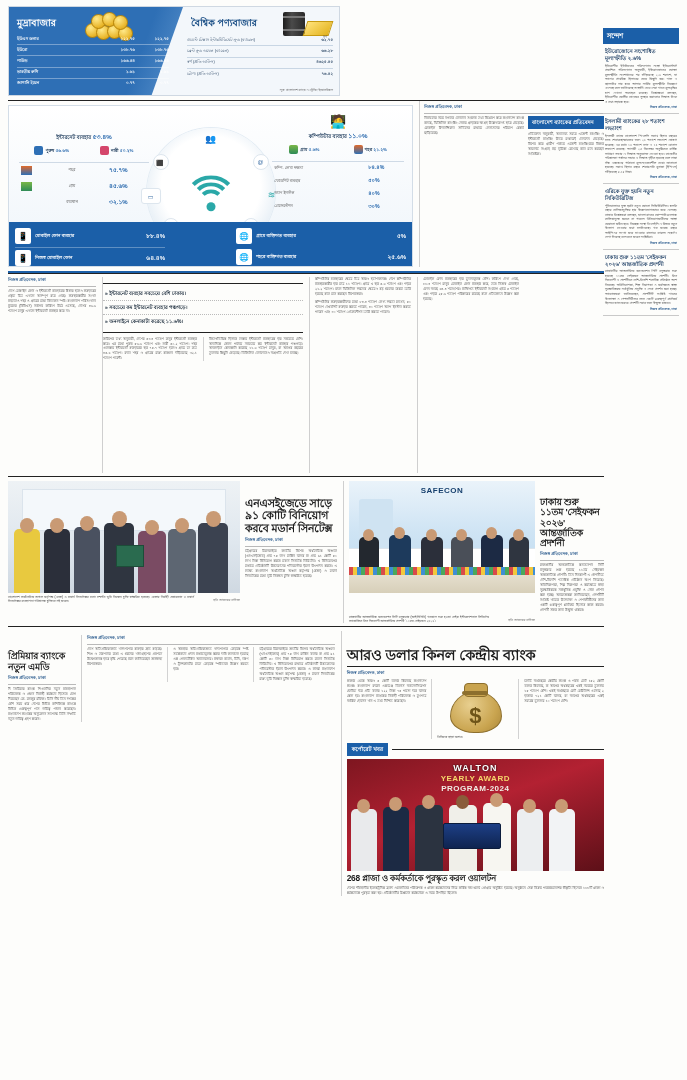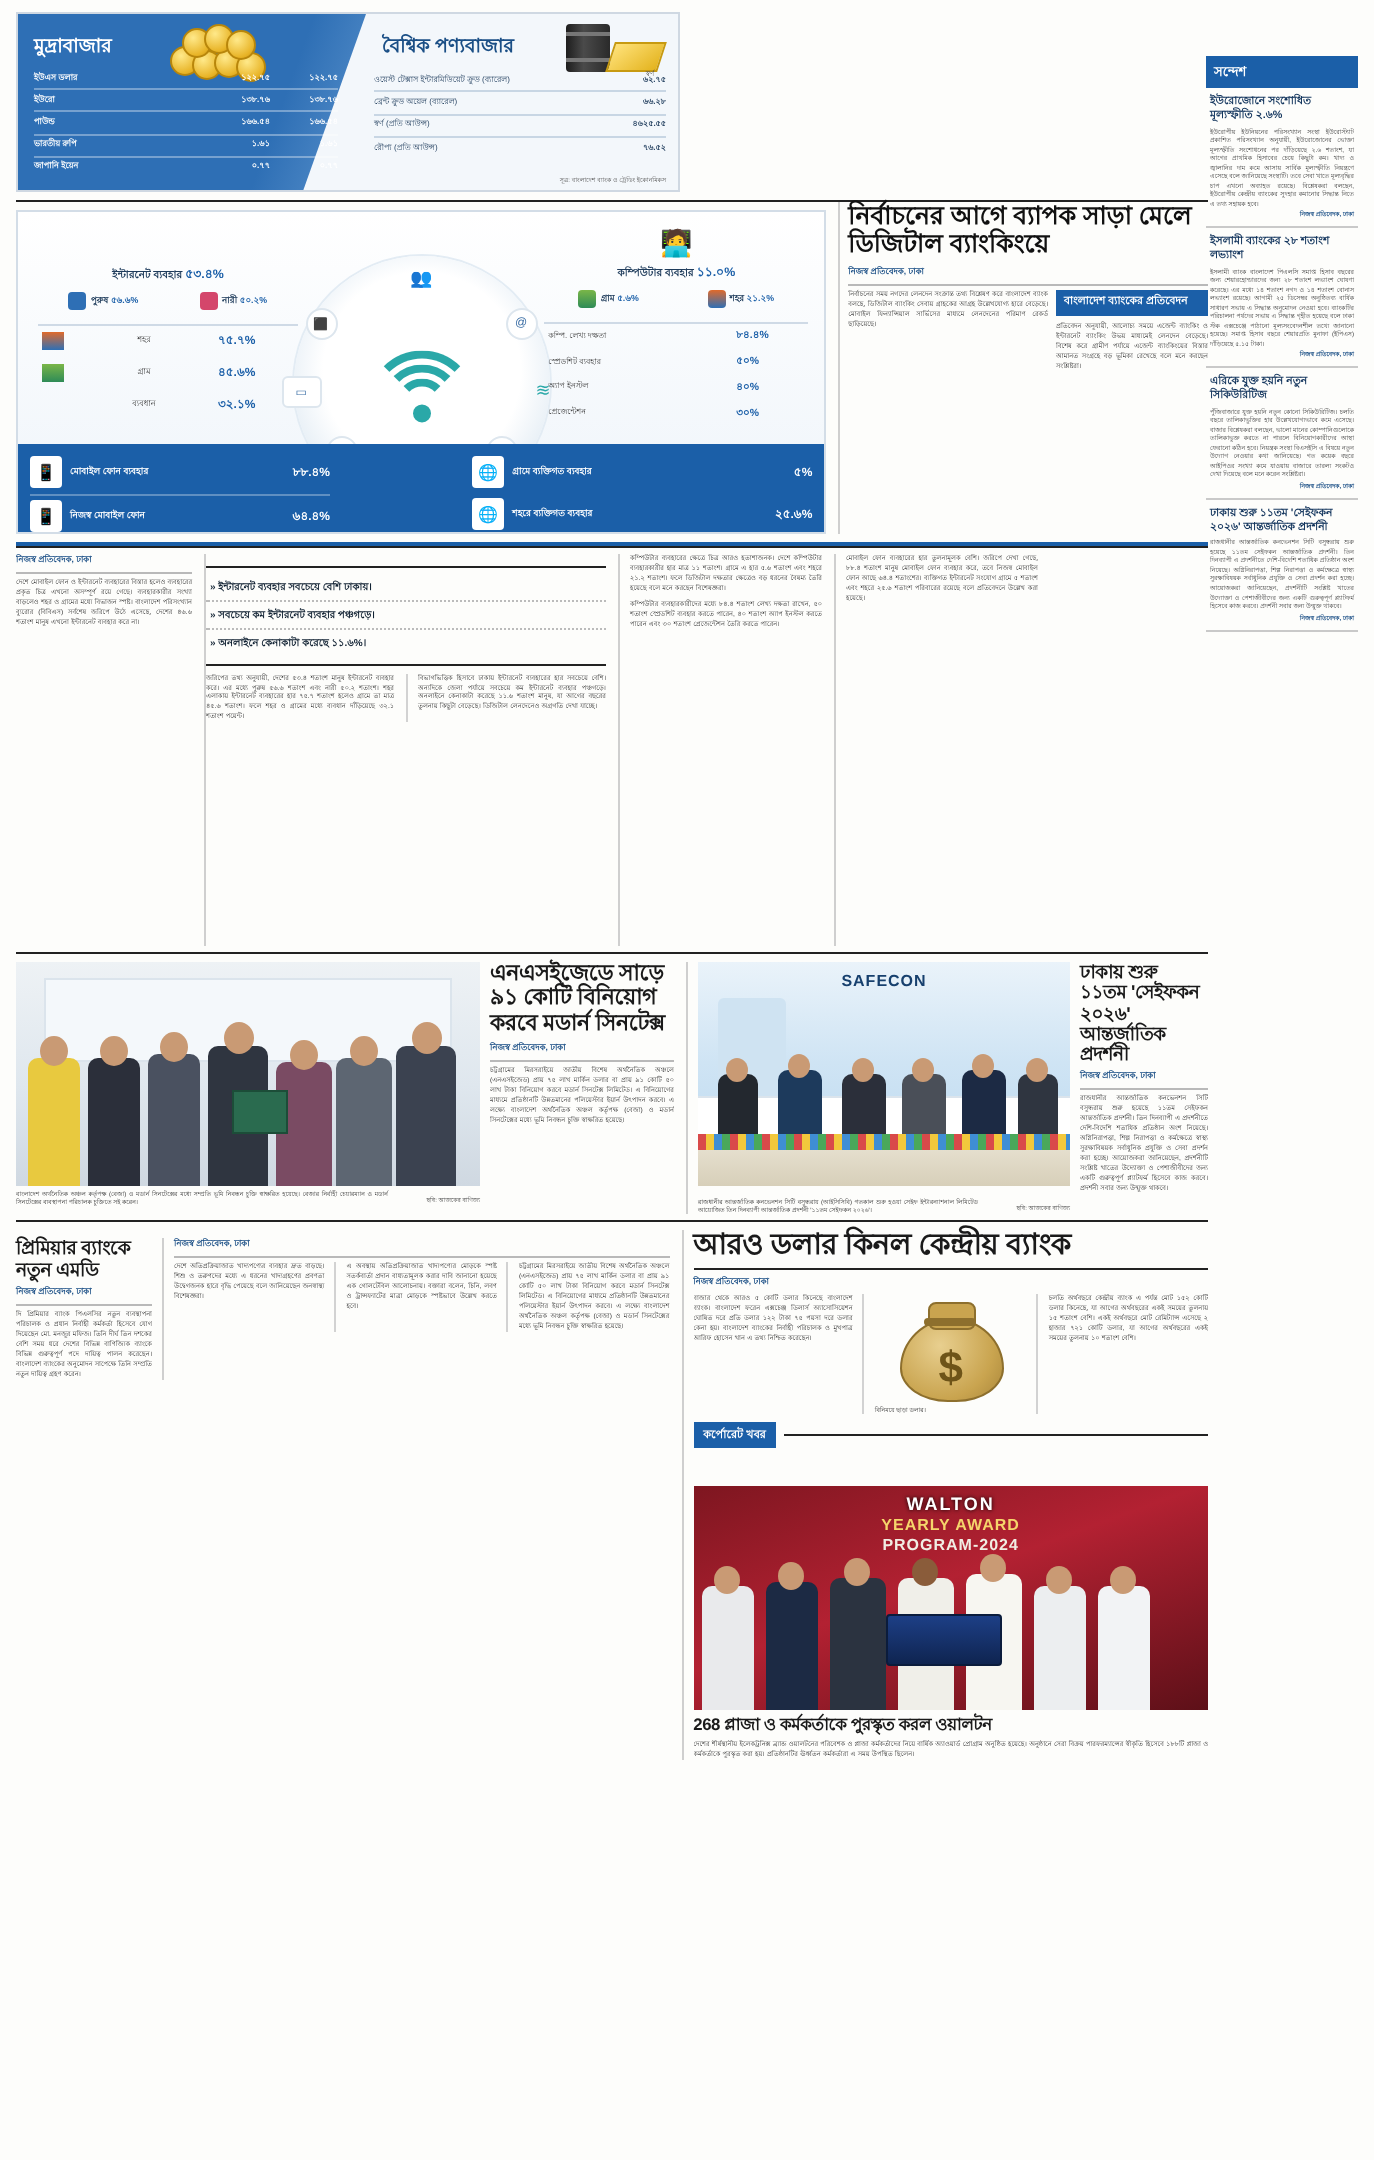--- a/index.html
+++ b/index.html
@@ -1,20 +1,20 @@
 <!DOCTYPE html>
 <html lang="bn"><head>
 <meta charset="utf-8">
 <title>Ajker Banijjo</title>
 <style>
   html,body{margin:0;padding:0;background:#b9bcc0;}
   body{font-family:"Liberation Sans","DejaVu Sans",sans-serif;}
   .page{width:687px;height:1080px;position:relative;background:#fdfdfb;overflow:hidden;
         box-sizing:border-box;padding:6px 8px 4px 8px;}
-  .hl{color:#1a1a1a;font-weight:bold;line-height:1.12;letter-spacing:-0.2px;}
+  .hl{color:#1a1a1a;font-weight:bold;line-height:1.12;letter-spacing:-0.2px;margin-top:16px;}
   .byline{font-size:4.2px;font-weight:bold;color:#1b4f86;}
   .rule{height:1px;background:#222;}
   .thinrule{height:1px;background:#b9b9b9;}
   .body-txt{font-size:3.3px;line-height:1.5;color:#2d2d2d;text-align:justify;
             -webkit-hyphens:auto;hyphens:auto;word-spacing:0.2px;}
   .col-sep{border-left:1px solid #cfcfcf;}
 
   
   .topstrip{display:flex;align-items:stretch;height:92px;}
   .infobox{width:332px;position:relative;}
@@ -366,21 +366,20 @@
           <div class="fr-row">
             <span class="fbox">🌐</span>
             <span class="t">শহরে ব্যক্তিগত ব্যবহার</span>
             <span class="n">২৫.৬%</span>
           </div>
         </div>
       </div>
     </div>
 
     <div style="width:182px;padding-left:4px;border-left:1px solid #cfcfcf;">
-      <div class="subhead">নির্বাচনের আগে ব্যাপক সাড়া মেলে ডিজিটাল ব্যাংকিংয়ে</div>
       <div class="byline" style="margin:3px 0 2px 0">নিজস্ব প্রতিবেদক, ঢাকা</div>
       <div class="thinrule" style="margin-bottom:2px"></div>
       <div style="display:flex;gap:4px;">
         <div style="flex:1">
           <div class="body-txt">নির্বাচনের সময় নগদের লেনদেন সংক্রান্ত তথ্য বিশ্লেষণ করে বাংলাদেশ ব্যাংক বলছে, ডিজিটাল ব্যাংকিং সেবায় গ্রাহকের আগ্রহ উল্লেখযোগ্য হারে বেড়েছে। মোবাইল ফিন্যান্সিয়াল সার্ভিসের মাধ্যমে লেনদেনের পরিমাণ রেকর্ড ছাড়িয়েছে।</div>
         </div>
         <div style="width:76px">
           <div class="blue-chip">বাংলাদেশ ব্যাংকের প্রতিবেদন</div>
           <div class="body-txt" style="margin-top:3px">প্রতিবেদন অনুযায়ী, আলোচ্য সময়ে এজেন্ট ব্যাংকিং ও ইন্টারনেট ব্যাংকিং উভয় মাধ্যমেই লেনদেন বেড়েছে। বিশেষ করে গ্রামীণ পর্যায়ে এজেন্ট ব্যাংকিংয়ের বিস্তার আমানত সংগ্রহে বড় ভূমিকা রেখেছে বলে মনে করছেন সংশ্লিষ্টরা।</div>
         </div>
@@ -537,21 +536,21 @@
           </div>
           <div class="body-txt" style="flex:1;border-left:1px solid #d2d2d2;padding-left:5px">চলতি অর্থবছরে কেন্দ্রীয় ব্যাংক এ পর্যন্ত মোট ১৫২ কোটি ডলার কিনেছে, যা আগের অর্থবছরের একই সময়ের তুলনায় ১৫ শতাংশ বেশি। একই অর্থবছরে মোট রেমিট্যান্স এসেছে ২ হাজার ৭২১ কোটি ডলার, যা আগের অর্থবছরের একই সময়ের তুলনায় ১০ শতাংশ বেশি।</div>
         </div>
       </div>
 
       <div style="margin-top:4px">
         <div style="display:flex;align-items:center;gap:4px">
           <span class="kicker">কর্পোরেট খবর</span>
           <span style="flex:1;height:1px;background:#222"></span>
         </div>
-        <div class="photo" style="width:100%;height:112px;margin-top:19px">
+        <div class="photo" style="width:100%;height:112px;margin-top:3px">
           <div class="stage"></div>
           <div class="walton-logo">WALTON</div>
           <div class="walton-sub">YEARLY AWARD</div>
           <div class="walton-sub2">PROGRAM-2024</div>
           <div class="person" style="left:4px;width:26px;height:62px;background:#e9eaec"></div>
           <div class="phead" style="left:10px;bottom:58px;width:13px;height:14px;background:#c99a74"></div>
           <div class="person" style="left:36px;width:26px;height:64px;background:#1c2a44"></div>
           <div class="phead" style="left:42px;bottom:60px;width:13px;height:14px;background:#c99a74"></div>
           <div class="person" style="left:68px;width:28px;height:66px;background:#2b3340"></div>
           <div class="phead" style="left:75px;bottom:62px;width:13px;height:14px;background:#c99a74"></div>

